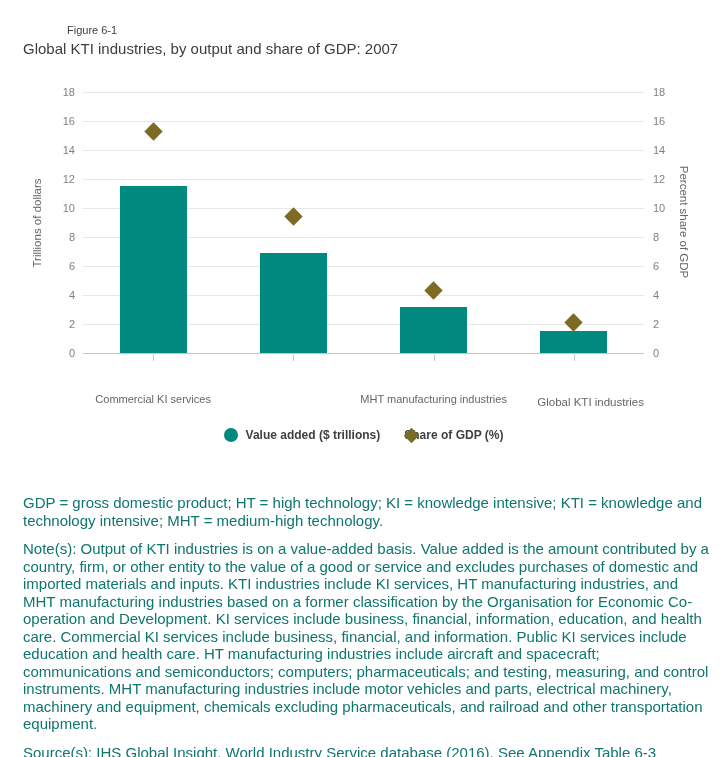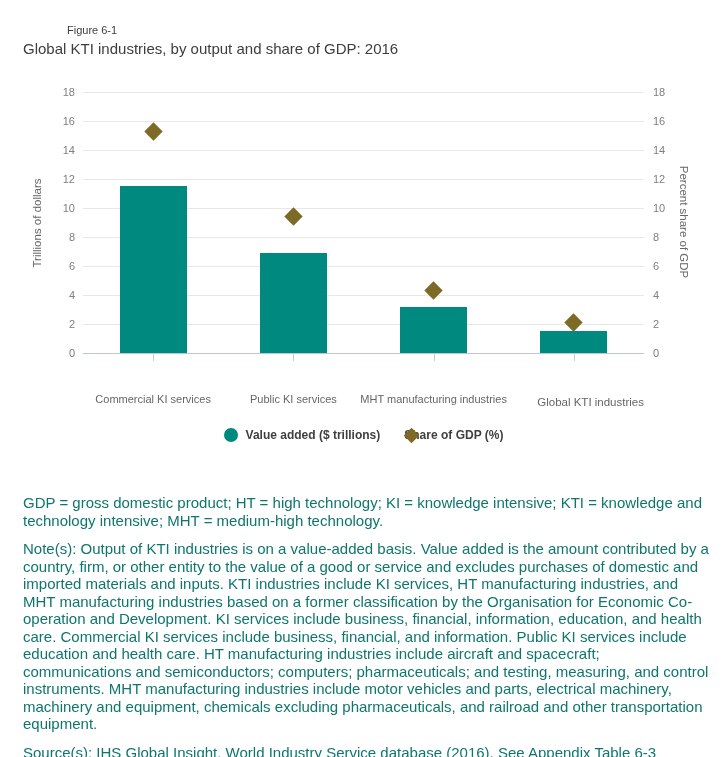--- a/index.html
+++ b/index.html
@@ -79,21 +79,21 @@
   }
   .footnotes p { margin: 0 0 11px 0; }
   .footnotes p.publication { margin-top: 13px; font-style: italic; text-align: right; }
 </style>
 </head>
 <body>
 
 <div id="page">
 
   <div class="fig-label">Figure 6-1</div>
-  <div class="fig-title">Global KTI industries, by output and share of GDP: 2016</div>
+  <div class="fig-title">Global KTI industries, by output and share of GDP: 2007</div>
 
   <div class="ylab-left">Trillions of dollars</div>
   <div class="ylab-right">Percent share of GDP</div>
 
   <div class="plot-area">
       <div class="gridline baseline" style="top: 261px;"></div>
       <div class="tick-label left" style="top: 254px;">0</div>
       <div class="tick-label right" style="top: 254px;">0</div>
       <div class="gridline" style="top: 232px;"></div>
       <div class="tick-label left" style="top: 225px;">2</div>
@@ -121,21 +121,20 @@
       <div class="tick-label right" style="top: 22px;">16</div>
       <div class="gridline" style="top: 0px;"></div>
       <div class="tick-label left" style="top: -7px;">18</div>
       <div class="tick-label right" style="top: -7px;">18</div>
       <div class="bar" style="left: 36.625px; top: 94.25px; height: 166.75px; background: rgb(0, 137, 127);"></div>
       <div class="tick-mark" style="left: 70.125px;"></div>
       <div class="cat-label" style="left: -3.875px;">Commercial KI services</div>
       <div class="diamond" style="left: 63.625px; top: 32.65px; background: rgb(124, 106, 37);"></div>
       <div class="bar" style="left: 176.875px; top: 160.95px; height: 100.05px; background: rgb(0, 137, 127);"></div>
       <div class="tick-mark" style="left: 210.375px;"></div>
-      <div class="cat-label" style="left: 136.375px;">Public KI services</div>
       <div class="diamond" style="left: 203.875px; top: 118.2px; background: rgb(124, 106, 37);"></div>
       <div class="bar" style="left: 317.125px; top: 214.6px; height: 46.4px; background: rgb(0, 137, 127);"></div>
       <div class="tick-mark" style="left: 350.625px;"></div>
       <div class="cat-label" style="left: 276.625px; text-align: center;">MHT manufacturing industries</div>
       <div class="diamond" style="left: 344.125px; top: 192.15px; background: rgb(124, 106, 37);"></div>
       <div class="bar" style="left: 457.375px; top: 239.25px; height: 21.75px; background: rgb(0, 137, 127);"></div>
       <div class="tick-mark" style="left: 490.875px;"></div>
       <div class="diamond" style="left: 484.375px; top: 224.05px; background: rgb(124, 106, 37);"></div>
     </div>
 

